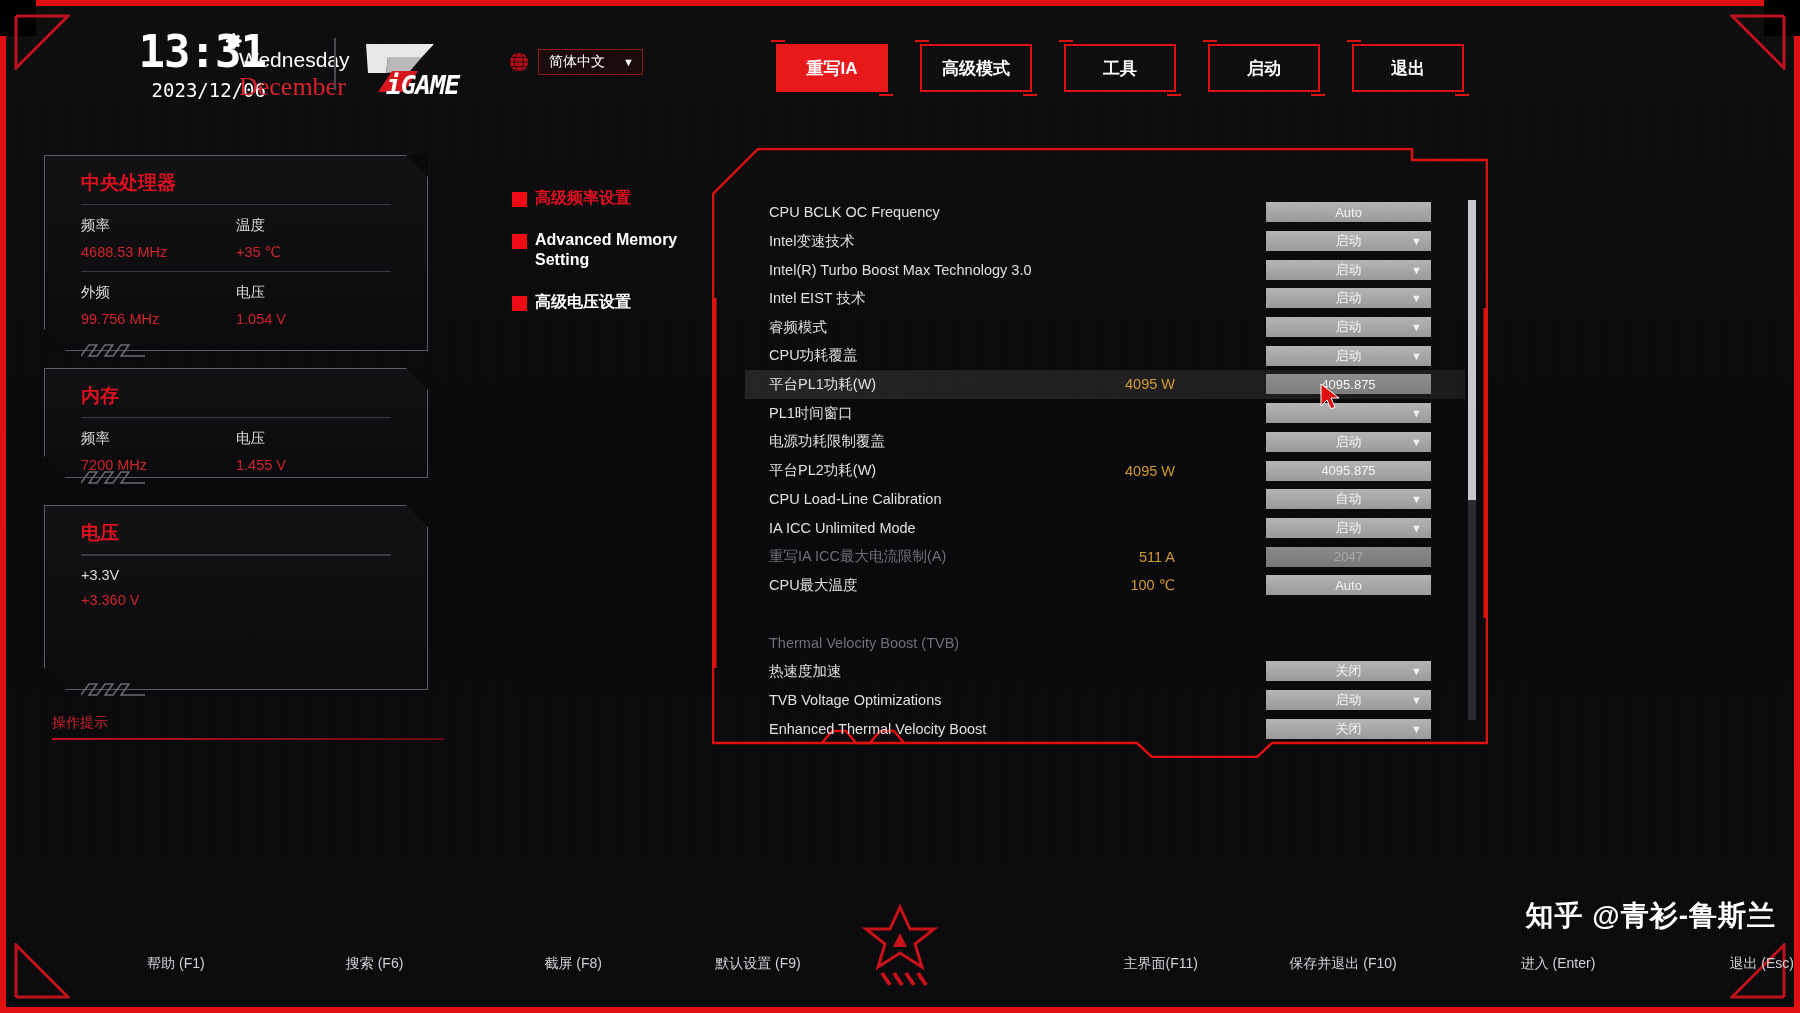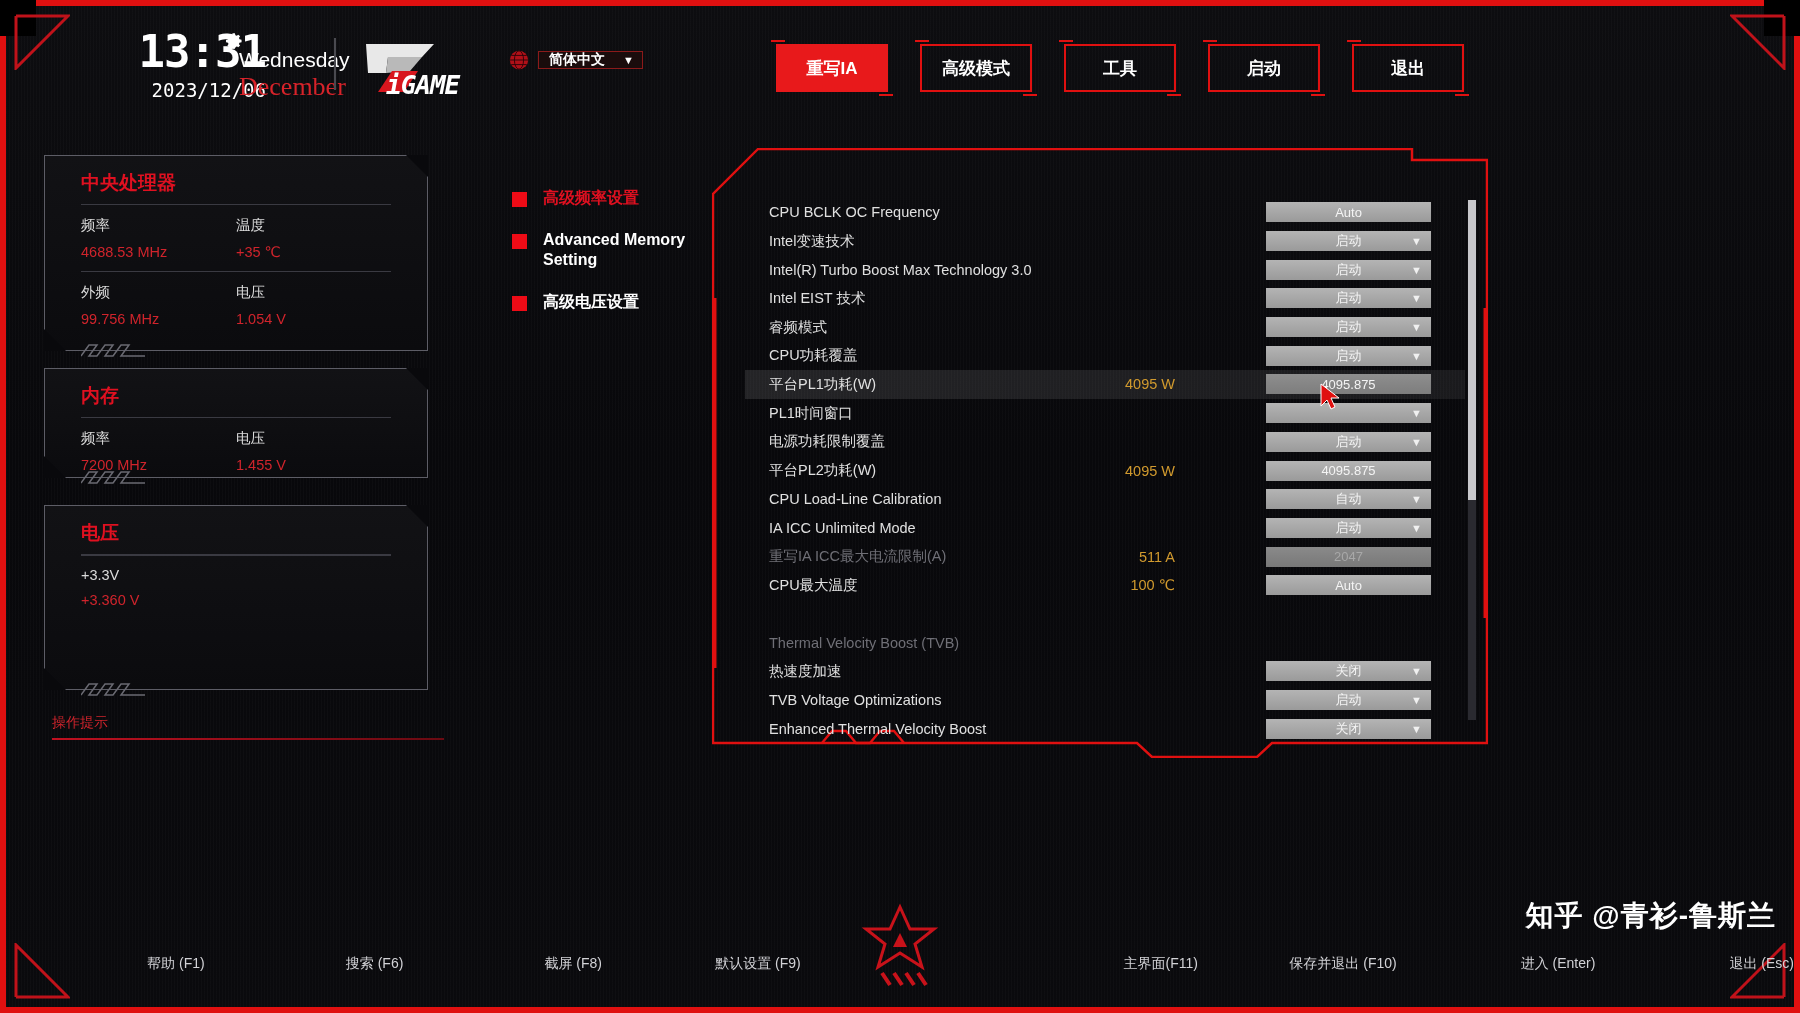--- a/index.html
+++ b/index.html
@@ -43,22 +43,22 @@
 
   .hdr-div { position:absolute; left:328px; top:32px; width:2px; height:52px; background:#4a4a50; }
 
   .brand { position:absolute; left:342px; top:34px; width:135px; height:58px; }
   .brand-text { position:absolute; left:380px; top:64px; font-size:26px; font-weight:bold;
     color:#fff; font-family:"DejaVu Sans Mono","Liberation Mono",monospace;
     letter-spacing:-1px; font-style:italic; }
 
   .lang-wrap { position:absolute; left:502px; top:43px; display:flex; align-items:center; gap:8px; }
   .globe { width:22px; height:22px; }
-  .lang-sel { border:1px solid #8b1a1a; background:#1a0c0c; height:18px;
-    display:flex; align-items:center; gap:18px; padding:0 8px 0 10px;font-weight:bold; }
+  .lang-sel { border:1px solid #8b1a1a; background:#1a0c0c; height:26px;
+    display:flex; align-items:center; gap:18px; padding:0 8px 0 10px; }
   .lang-sel span.txt { font-size:14px; color:#fff; }
   .lang-sel span.car { font-size:11px; color:#fff; }
 
   .nav { position:absolute; left:770px; top:38px; display:flex; gap:32px; }
   .nav-btn { position:relative; width:112px; height:48px; display:flex;
     align-items:center; justify-content:center; font-size:17px; font-weight:bold; color:#fff;
     border:2px solid #e01010; background:transparent; cursor:pointer; }
   .nav-btn.active { background:#e8191b; border-color:#e8191b; }
   .nav-btn::before{ content:""; position:absolute; left:-7px; top:-6px; width:14px; height:2px;
     background:#e01010; transform:rotate(0deg);}
@@ -81,21 +81,21 @@
   .cell .val { font-size:14.5px; color:#d0242c; margin-top:9px; }
 
   .zig { position:absolute; left:36px; bottom:-7px; width:72px; height:14px; }
 
   .op-tip { position:absolute; left:52px; top:714px; font-size:14px; color:#d0242c; }
   .op-line { position:absolute; left:52px; top:738px; width:392px; height:2px;
     background:linear-gradient(90deg,#c01020,#6a0a12); }
 
   
   .midmenu { position:absolute; left:512px; top:188px; width:200px; }
-  .mitem { display:flex; gap:16px; align-items:flex-start; margin-bottom:22px; cursor:pointer; }
+  .mitem { display:flex; gap:8px; align-items:flex-start; margin-bottom:22px; cursor:pointer; }
   .sq { width:15px; height:15px; background:#ee0b16; flex:0 0 15px; margin-top:4px; }
   .mlabel { font-size:16px; font-weight:bold; line-height:1.25; color:#fff; }
   .mlabel.red { color:#e01020; }
 
   
   #mainpanel { position:absolute; left:712px; top:148px; width:776px; height:610px; }
   #mainpanel .borderSvg { position:absolute; inset:0; }
   .list { position:absolute; left:33px; top:50px; width:720px; height:520px; }
 
   .srow { position:relative; height:28.7px; display:flex; align-items:center; }

